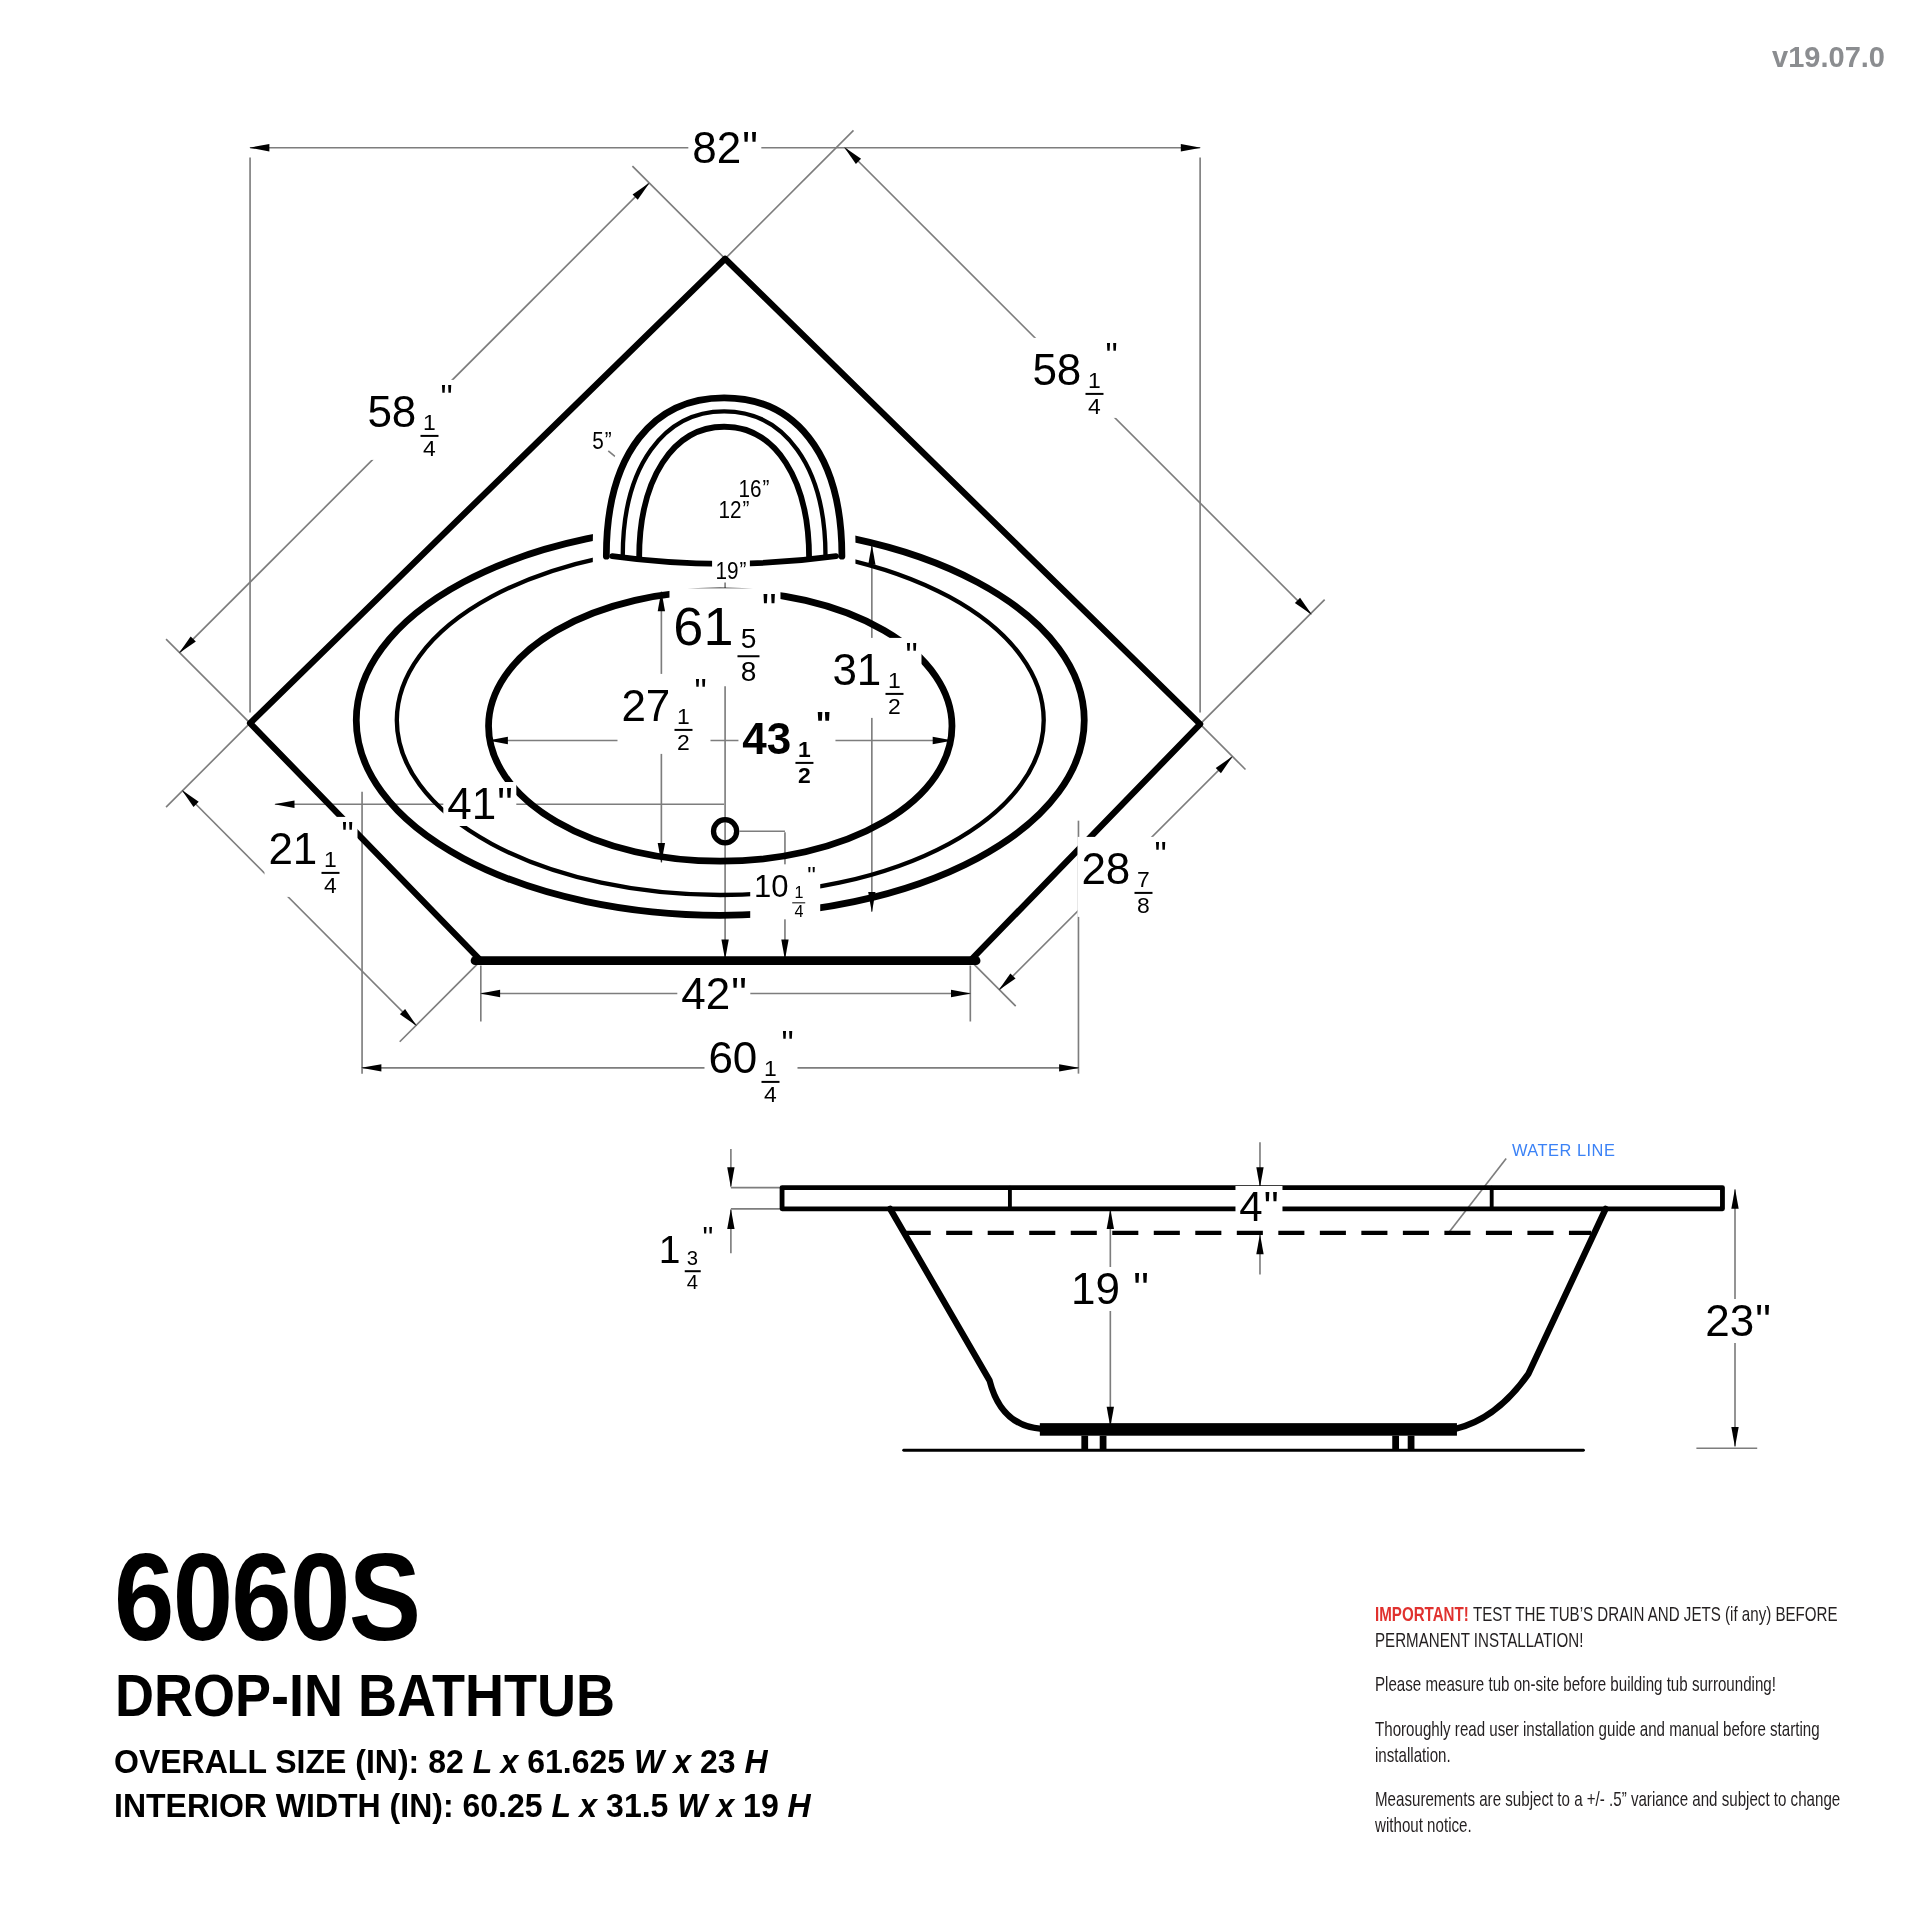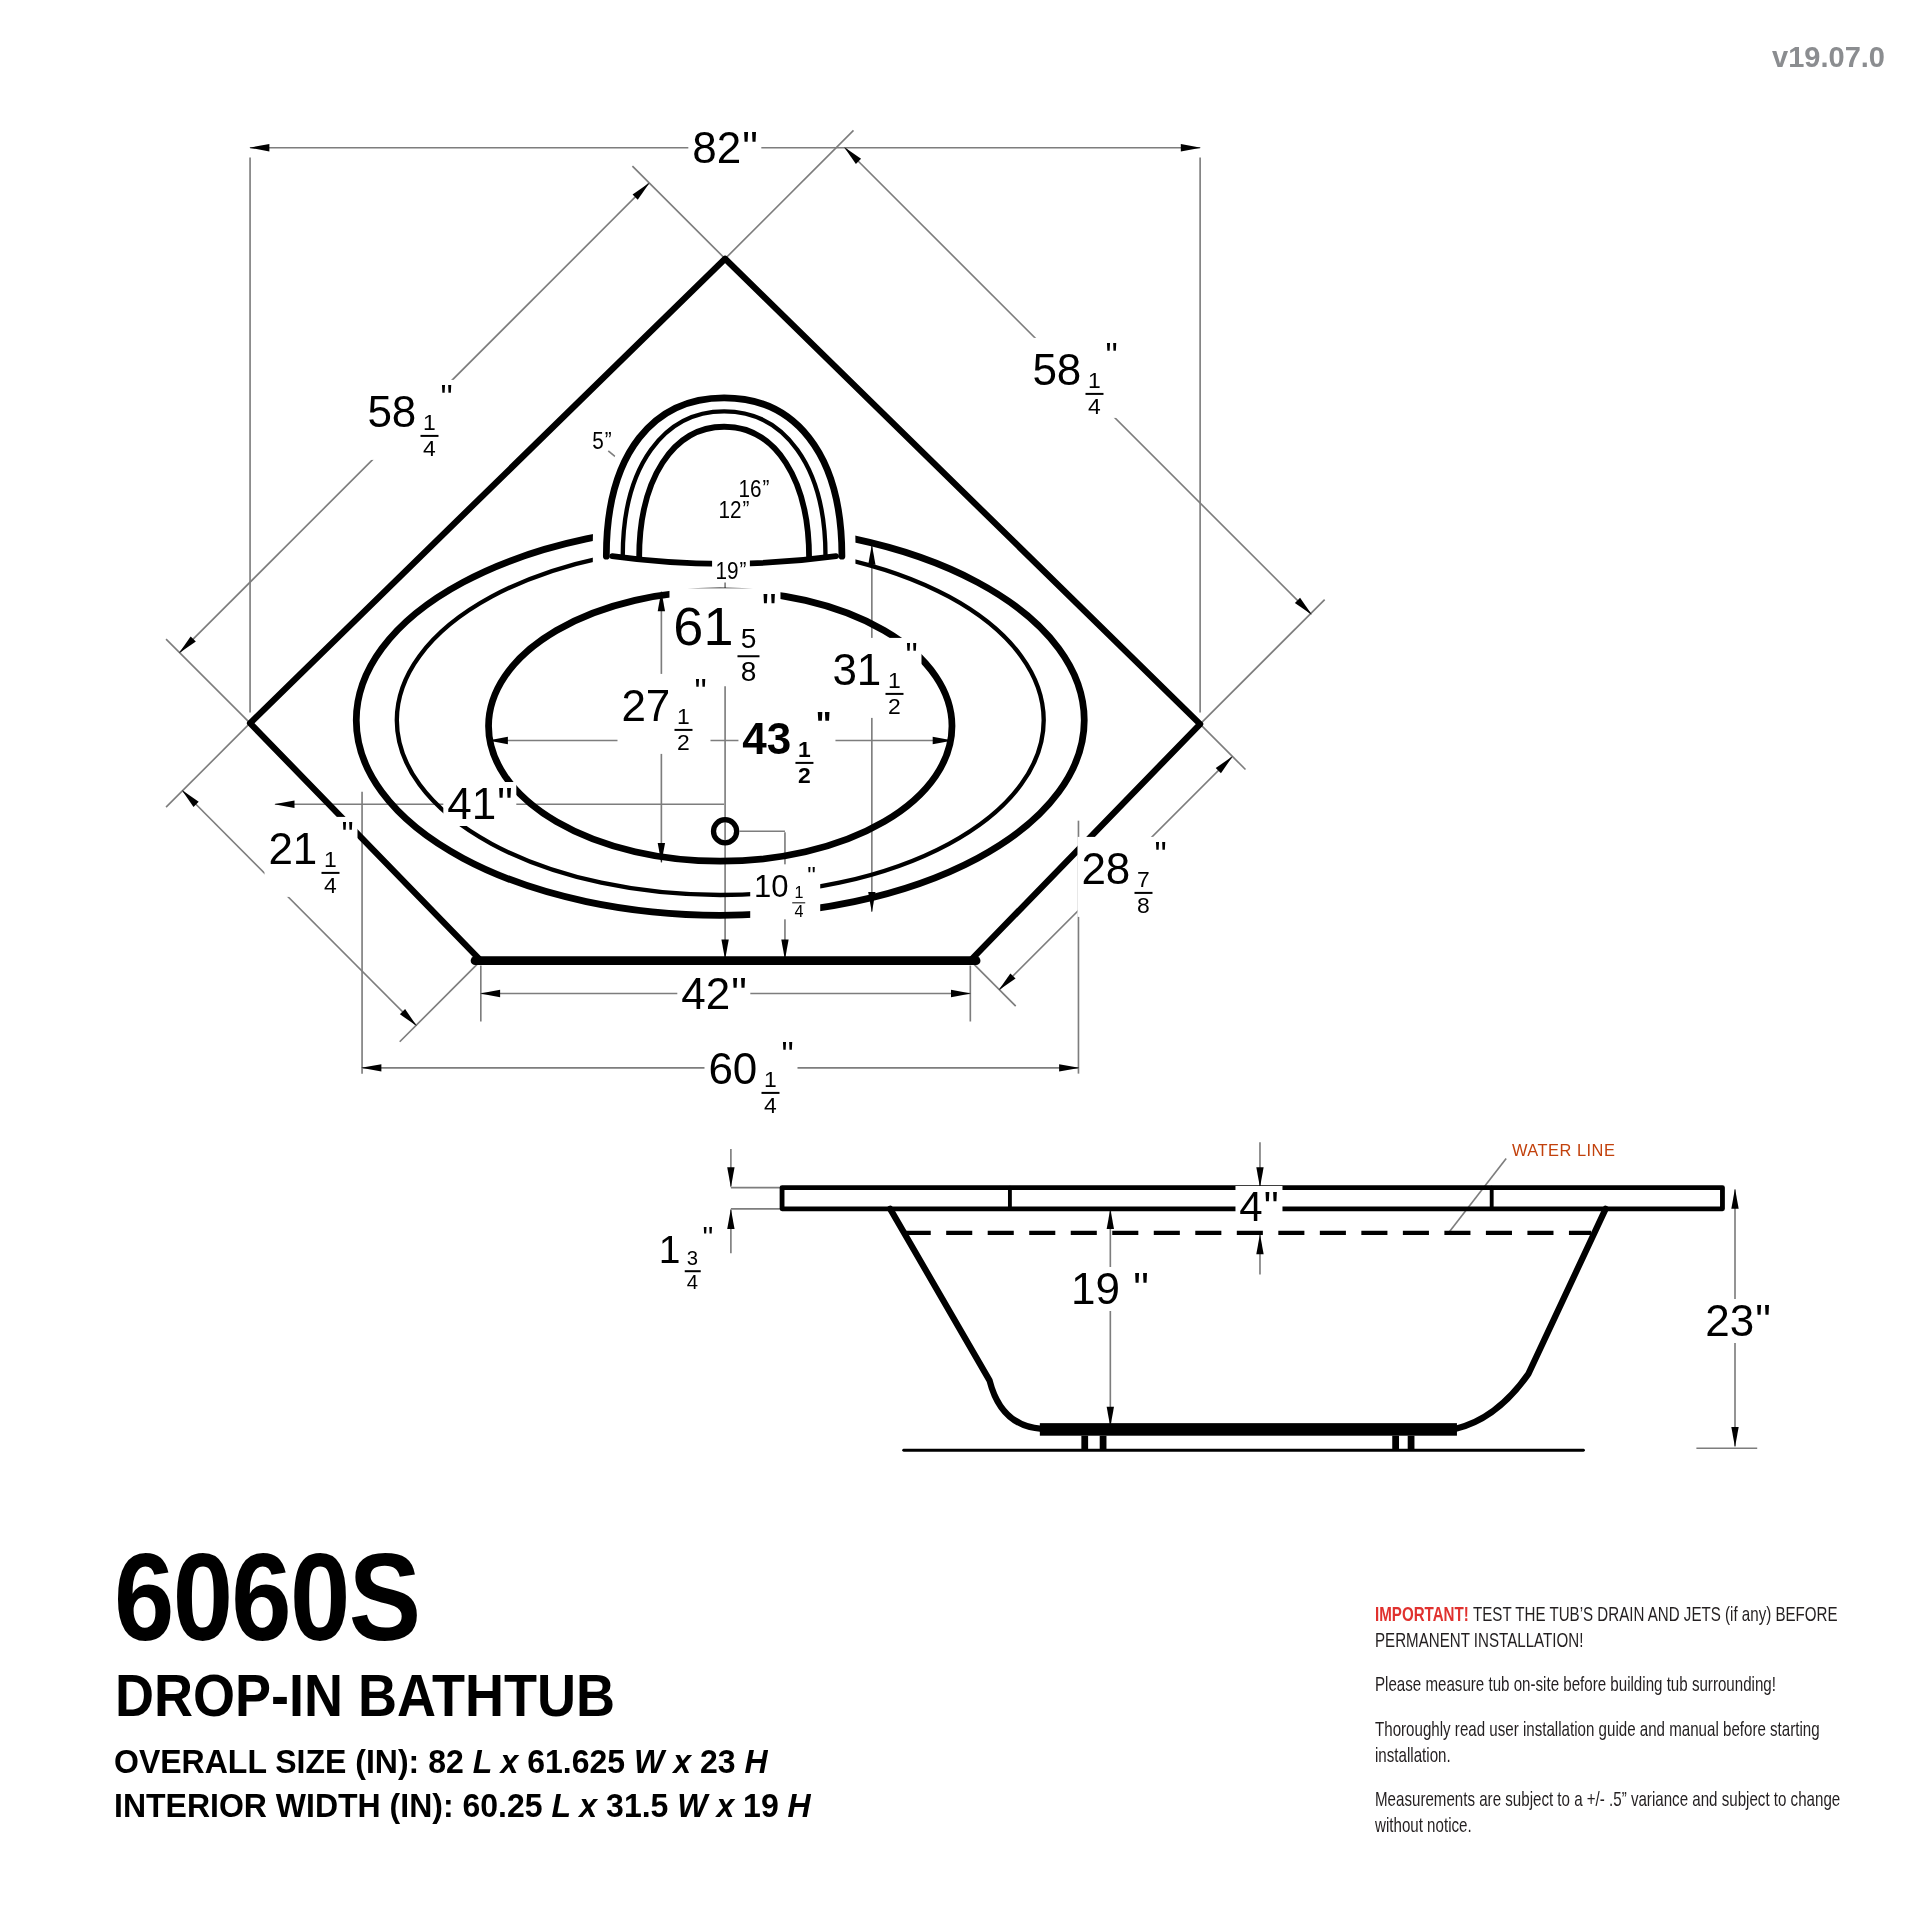--- a/index.html
+++ b/index.html
@@ -15,21 +15,21 @@
   .dim.small{transform:translate(-50%,-50%) scaleX(.9);}
   .dim .fr{display:inline-flex;flex-direction:column;align-items:center;
            font-size:.52em;line-height:.95;margin:0 1px 0 3.9px;vertical-align:-0.12em;}
   .dim .fr .n{border-bottom:.1em solid #000;padding:0 .12em .08em;}
   .dim .fr .d{padding-top:.06em;}
   .dim .u{margin-left:1px;}
   .dim .u.raised{font-size:.78em;vertical-align:.52em;}
   
   .version{position:absolute;top:41px;right:46px;font-size:29px;font-weight:700;color:#8b8d90;}
   
-  .wll{position:absolute;left:1512px;top:1141px;font-size:16.4px;letter-spacing:0.5px;color:#c2410c;}
+  .wll{position:absolute;left:1512px;top:1141px;font-size:16.4px;letter-spacing:0.5px;color:#3b82f6;}
   
   .model{position:absolute;left:114px;top:1535px;font-size:124px;font-weight:700;
          letter-spacing:-1.9px;transform:scaleX(.875);transform-origin:left top;line-height:1;}
   .ptype{position:absolute;left:115px;top:1666px;font-size:60px;font-weight:700;
          transform:scaleX(.90);transform-origin:left top;line-height:1;}
   .spec{position:absolute;left:114px;font-size:33px;font-weight:700;line-height:1.1;
         transform:scaleX(.97);transform-origin:left top;white-space:nowrap;}
   .spec i{font-weight:700;}
   
   .notes{position:absolute;left:1375px;top:1601px;width:687px;font-size:21px;line-height:26px;
@@ -166,21 +166,21 @@
       <div class="dim bg" style="left: 787px; top: 747px; font-size: 44px; font-weight: bold;"><span>43</span><span class="fr">
           <span class="n">1</span>
           <span class="d">2</span>
         </span><span class="u raised">"</span></div>
       <div class="dim bg" style="left: 480px; top: 804px; font-size: 44px;"><span>41</span><span class="u">"</span></div>
       <div class="dim bg" style="left: 785px; top: 892px; font-size: 31px;"><span>10</span><span class="fr">
           <span class="n">1</span>
           <span class="d">4</span>
         </span><span class="u raised">"</span></div>
       <div class="dim bg" style="left: 714px; top: 994px; font-size: 44px;"><span>42</span><span class="u">"</span></div>
-      <div class="dim bg" style="left: 751px; top: 1066px; font-size: 44px; margin-top: 11px;"><span>60</span><span class="fr">
+      <div class="dim bg" style="left: 751px; top: 1066px; font-size: 44px;"><span>60</span><span class="fr">
           <span class="n">1</span>
           <span class="d">4</span>
         </span><span class="u raised">"</span></div>
       <div class="dim small" style="left: 602px; top: 441px; font-size: 23px;"><span>5</span><span class="u">”</span></div>
       <div class="dim bg small" style="left: 754px; top: 489px; font-size: 23px;"><span>16</span><span class="u">”</span></div>
       <div class="dim bg small" style="left: 734px; top: 510px; font-size: 23px;"><span>12</span><span class="u">”</span></div>
       <div class="dim bg small" style="left: 731px; top: 571px; font-size: 23px;"><span>19</span><span class="u">”</span></div>
       <div class="dim" style="left: 686px; top: 1257px; font-size: 39px;"><span>1</span><span class="fr">
           <span class="n">3</span>
           <span class="d">4</span>

